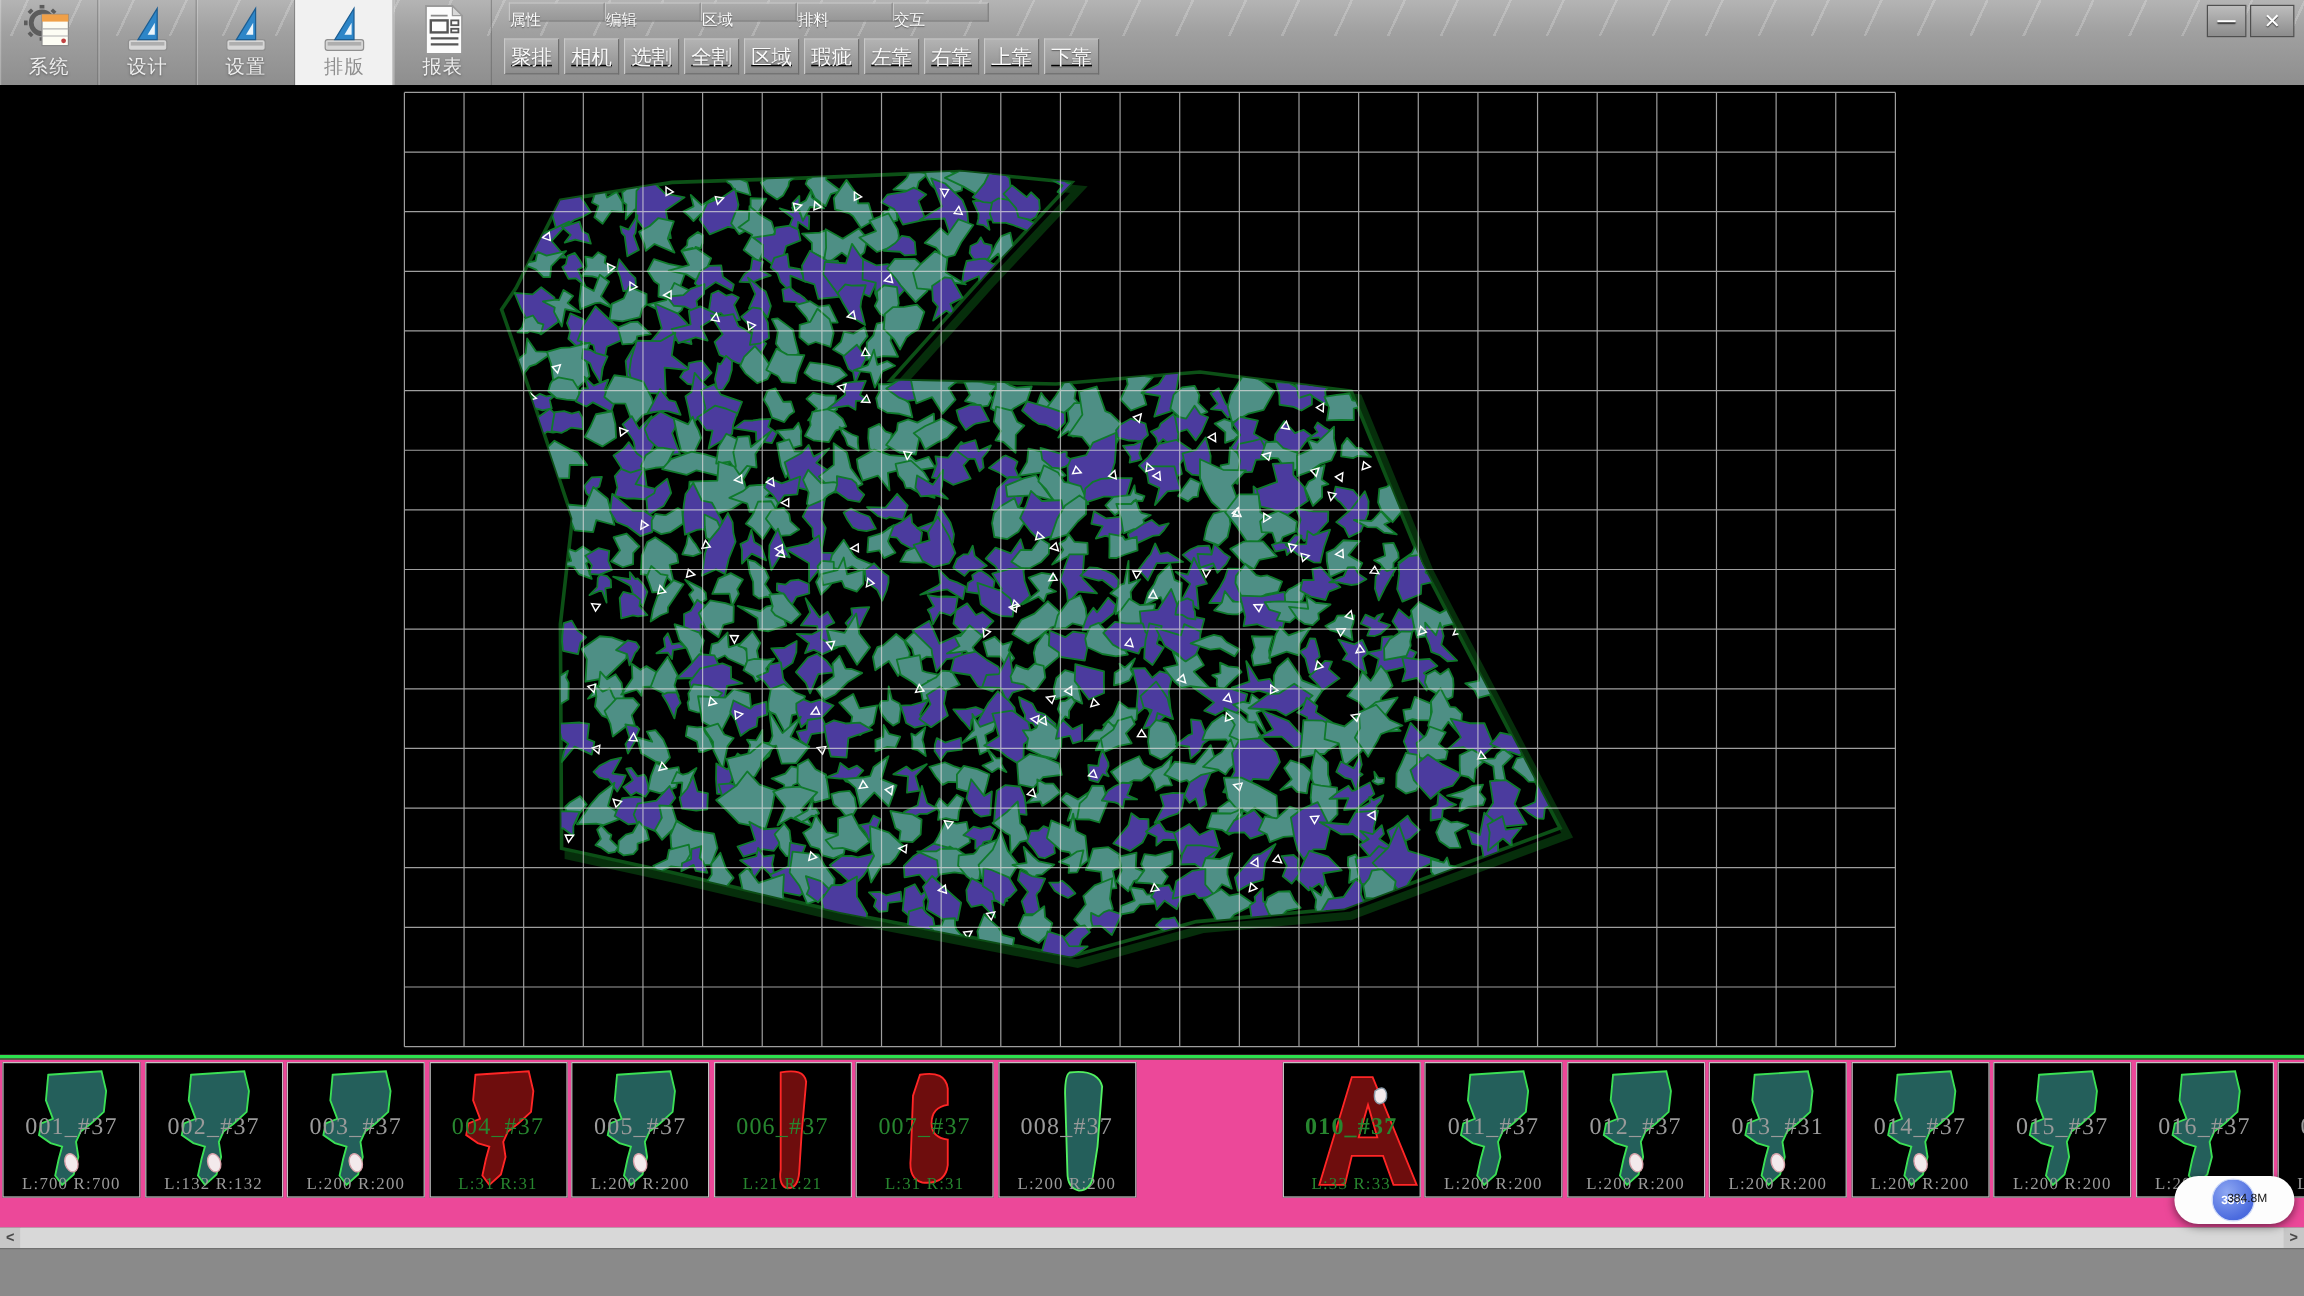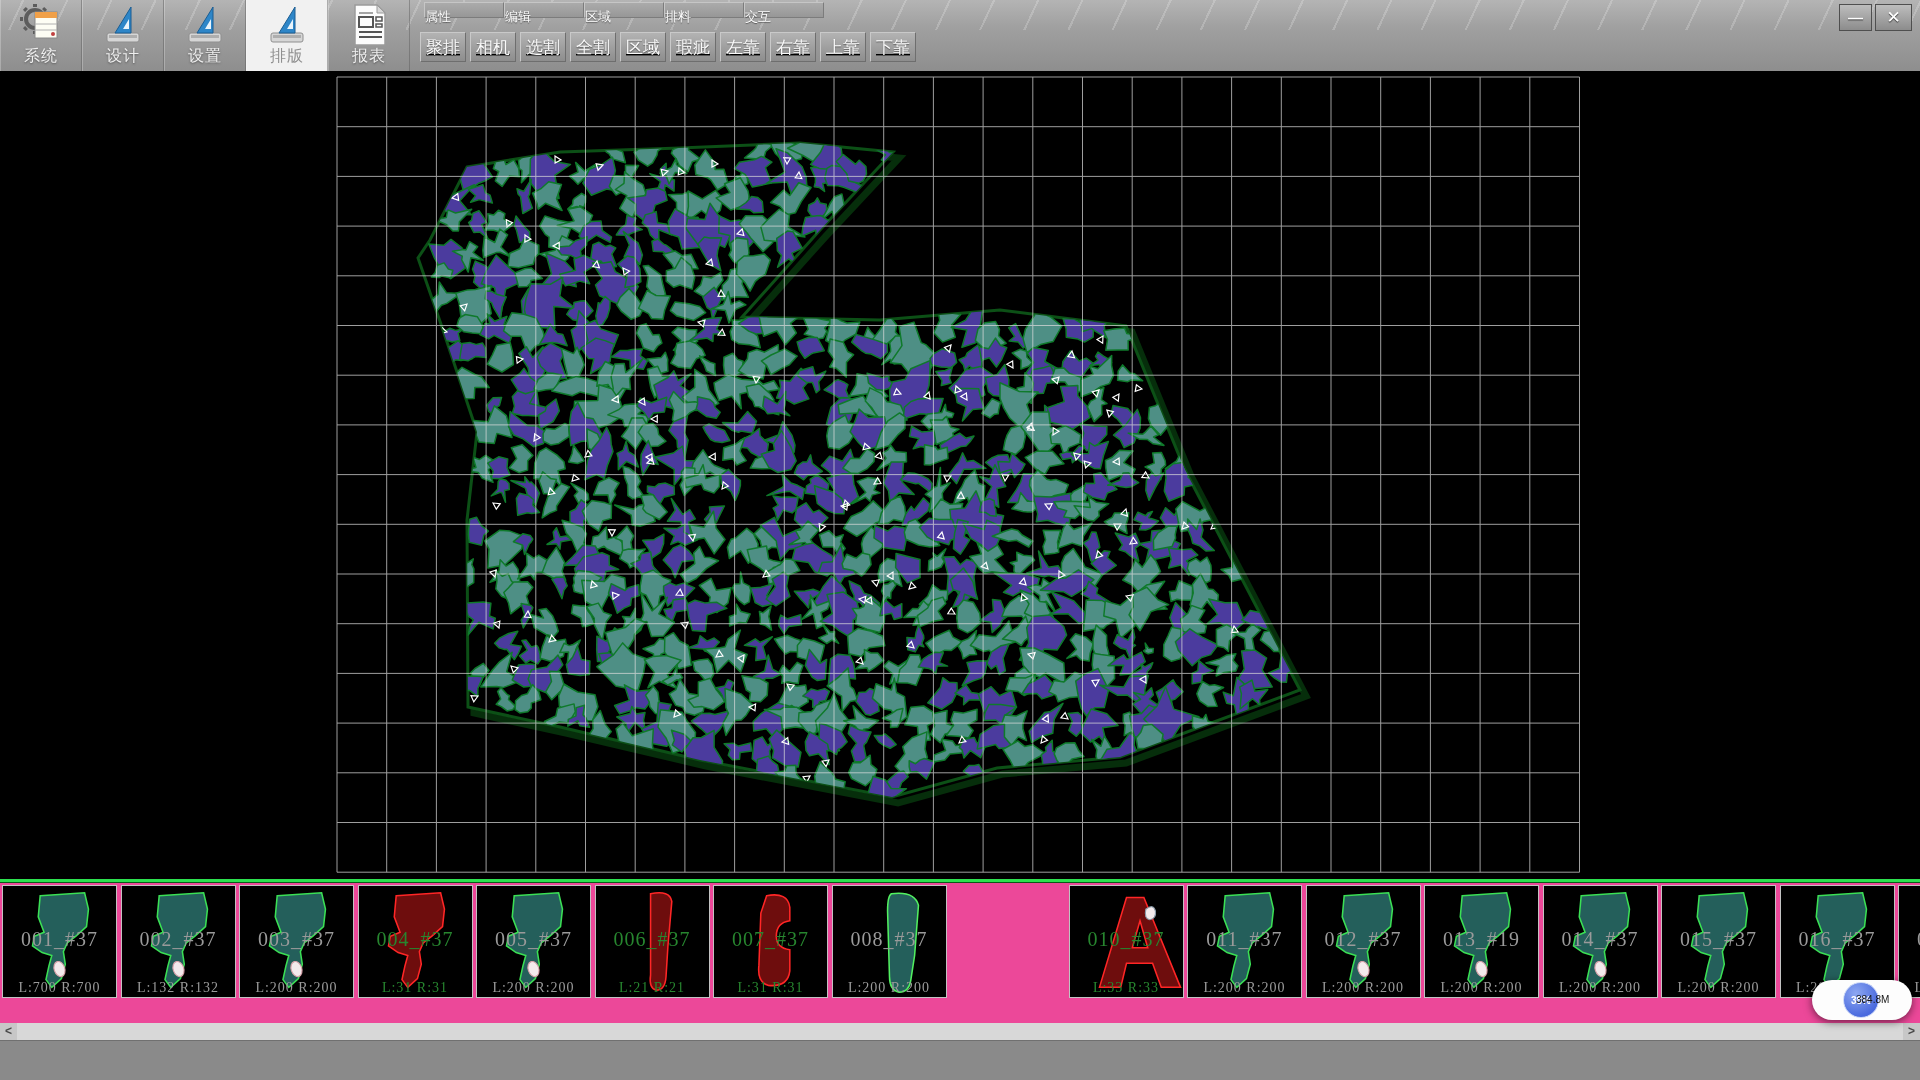--- a/index.html
+++ b/index.html
@@ -976,21 +976,21 @@
         <div class="pname" style="color: rgb(154, 154, 154);">008_#37</div>
         <div class="pinfo" style="color: rgb(154, 154, 154);">L:200 R:200</div>
       </div>
       <div class="cell" style="left: 1068.5px;">
         <svg width="113" height="111" viewBox="0 0 100 115">
           <g transform="translate(12,2)">
             <path d="M10,103 L38,10 L56,10 L94,103 L74,103 L65,78 L38,78 L32,103 Z M44,62 L52,34 L60,62 Z" fill="#6E0D0D" stroke="#FF2626" stroke-width="1.6" fill-rule="evenodd"></path>
             <path d="M58,22 Q66,16 68,24 Q69,32 62,33 Q56,32 58,22 Z" fill="#f3eaec" stroke="#8a9aa8" stroke-width="1.2"></path>
           </g>
         </svg>
-        <div class="pname" style="color: rgb(39, 134, 47);">010_#37</div>
+        <div class="pname" style="color: rgb(39, 134, 47); font-weight: bold;">010_#37</div>
         <div class="pinfo" style="color: rgb(39, 134, 47);">L:33 R:33</div>
       </div>
       <div class="cell" style="left: 1187px;">
         <svg width="113" height="111" viewBox="0 0 100 115">
           <g transform="translate(12,2)">
             <path d="M18,8 L64,5 L68,22 L66,40 L55,50 L46,57 L42,66 L44,79 L40,94 L30,103 L24,95 L27,81 L30,70 L20,67 L10,60 L12,50 L22,46 L16,30 Z" fill="#245F5B" stroke="#3BE055" stroke-width="1.6" fill-rule="evenodd"></path>
           </g>
         </svg>
         <div class="pname" style="color: rgb(154, 154, 154);">011_#37</div>
         <div class="pinfo" style="color: rgb(154, 154, 154);">L:200 R:200</div>
@@ -1005,21 +1005,21 @@
         <div class="pname" style="color: rgb(154, 154, 154);">012_#37</div>
         <div class="pinfo" style="color: rgb(154, 154, 154);">L:200 R:200</div>
       </div>
       <div class="cell" style="left: 1424px;">
         <svg width="113" height="111" viewBox="0 0 100 115">
           <g transform="translate(12,2)">
             <path d="M18,8 L64,5 L68,22 L66,40 L55,50 L46,57 L42,66 L44,79 L40,94 L30,103 L24,95 L27,81 L30,70 L20,67 L10,60 L12,50 L22,46 L16,30 Z" fill="#245F5B" stroke="#3BE055" stroke-width="1.6" fill-rule="evenodd"></path>
             <ellipse cx="38" cy="84" rx="5.5" ry="8" transform="rotate(-18 38 84)" fill="#f3eaec" stroke="#d9a2aa" stroke-width="1.2"></ellipse>
           </g>
         </svg>
-        <div class="pname" style="color: rgb(154, 154, 154);">013_#19</div>
+        <div class="pname" style="color: rgb(154, 154, 154);">013_#31</div>
         <div class="pinfo" style="color: rgb(154, 154, 154);">L:200 R:200</div>
       </div>
       <div class="cell" style="left: 1542.5px;">
         <svg width="113" height="111" viewBox="0 0 100 115">
           <g transform="translate(12,2)">
             <path d="M18,8 L64,5 L68,22 L66,40 L55,50 L46,57 L42,66 L44,79 L40,94 L30,103 L24,95 L27,81 L30,70 L20,67 L10,60 L12,50 L22,46 L16,30 Z" fill="#245F5B" stroke="#3BE055" stroke-width="1.6" fill-rule="evenodd"></path>
             <ellipse cx="38" cy="84" rx="5.5" ry="8" transform="rotate(-18 38 84)" fill="#f3eaec" stroke="#d9a2aa" stroke-width="1.2"></ellipse>
           </g>
         </svg>
         <div class="pname" style="color: rgb(154, 154, 154);">014_#37</div>

